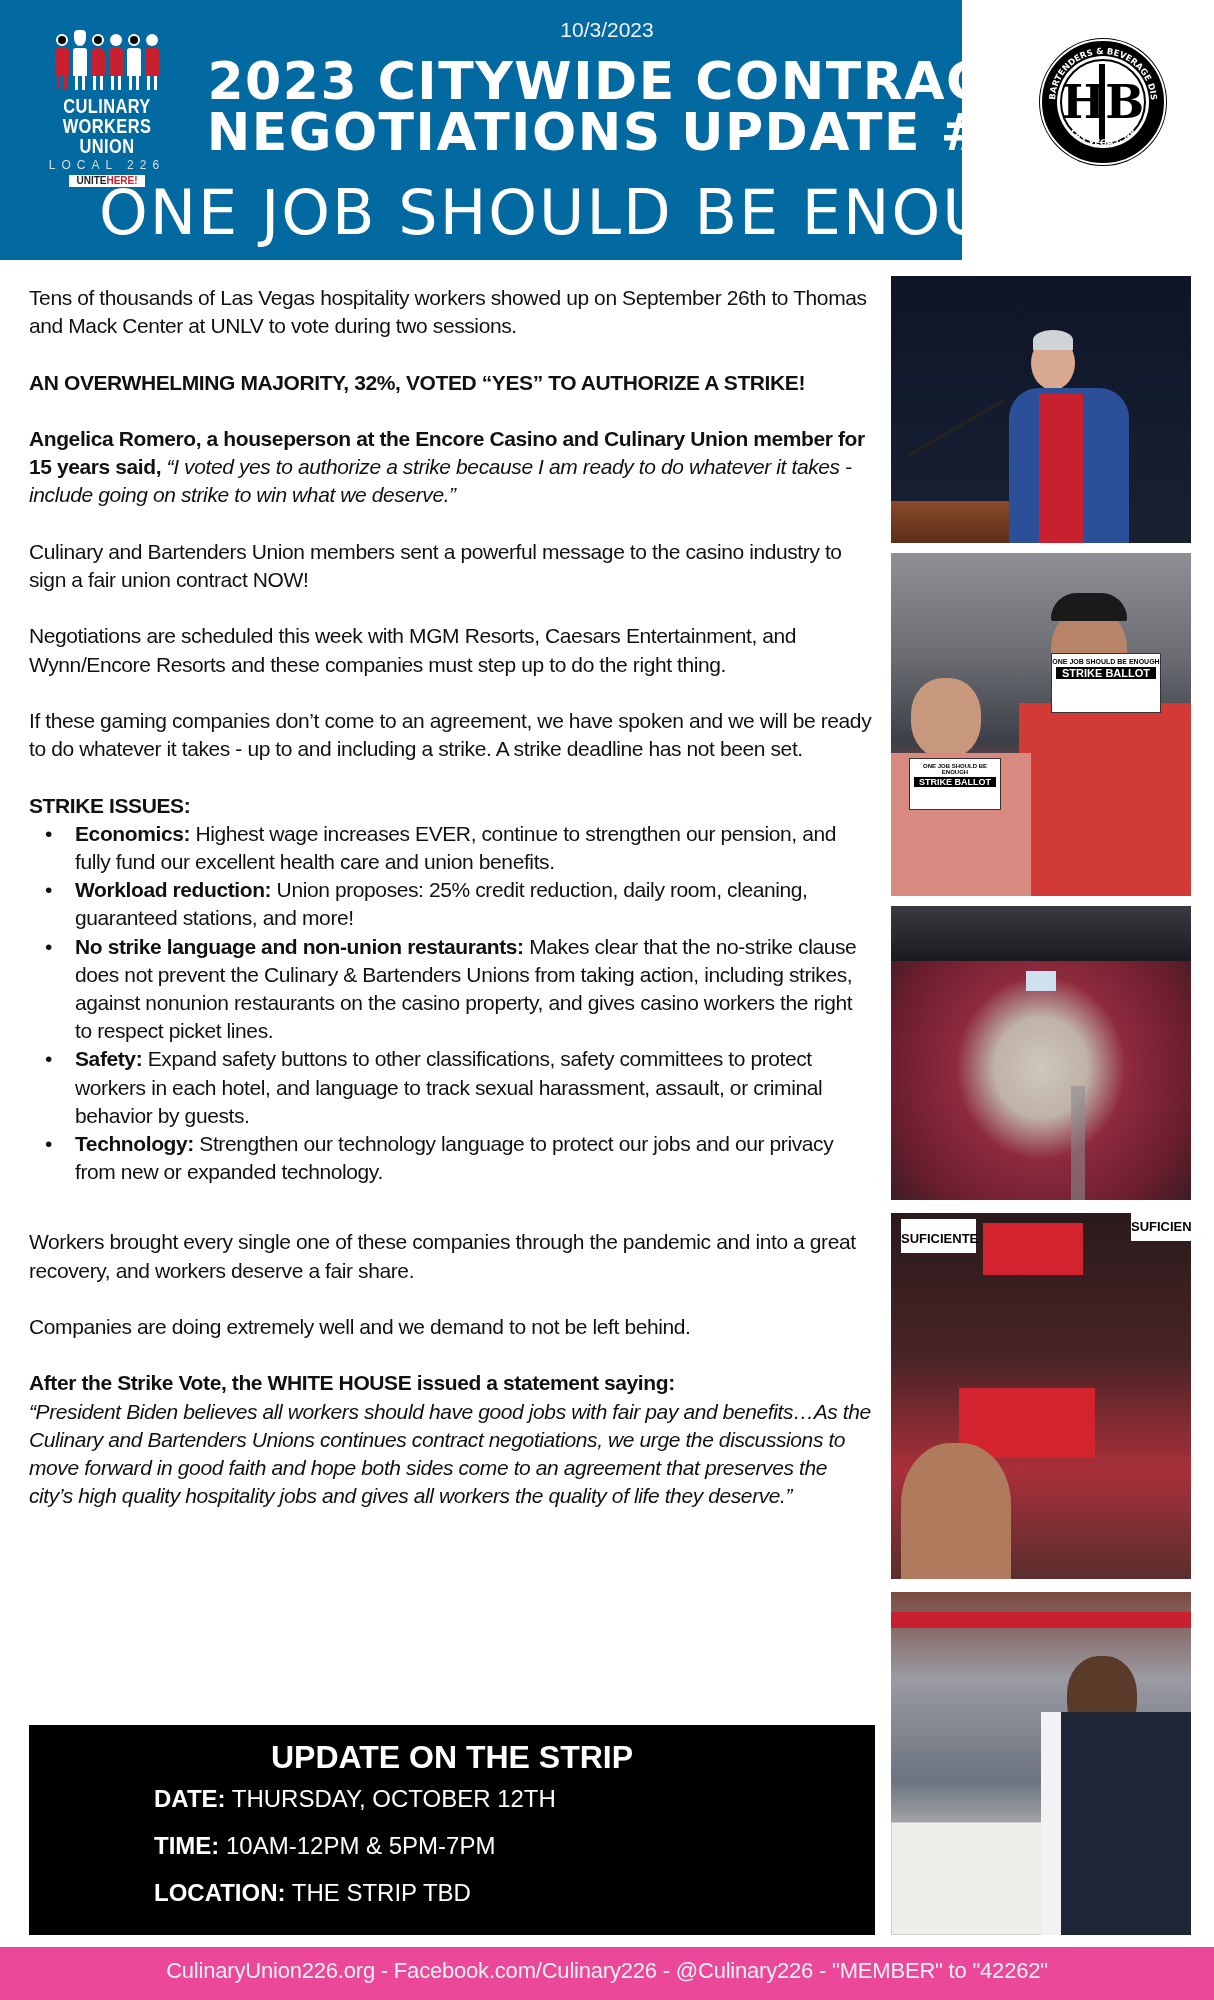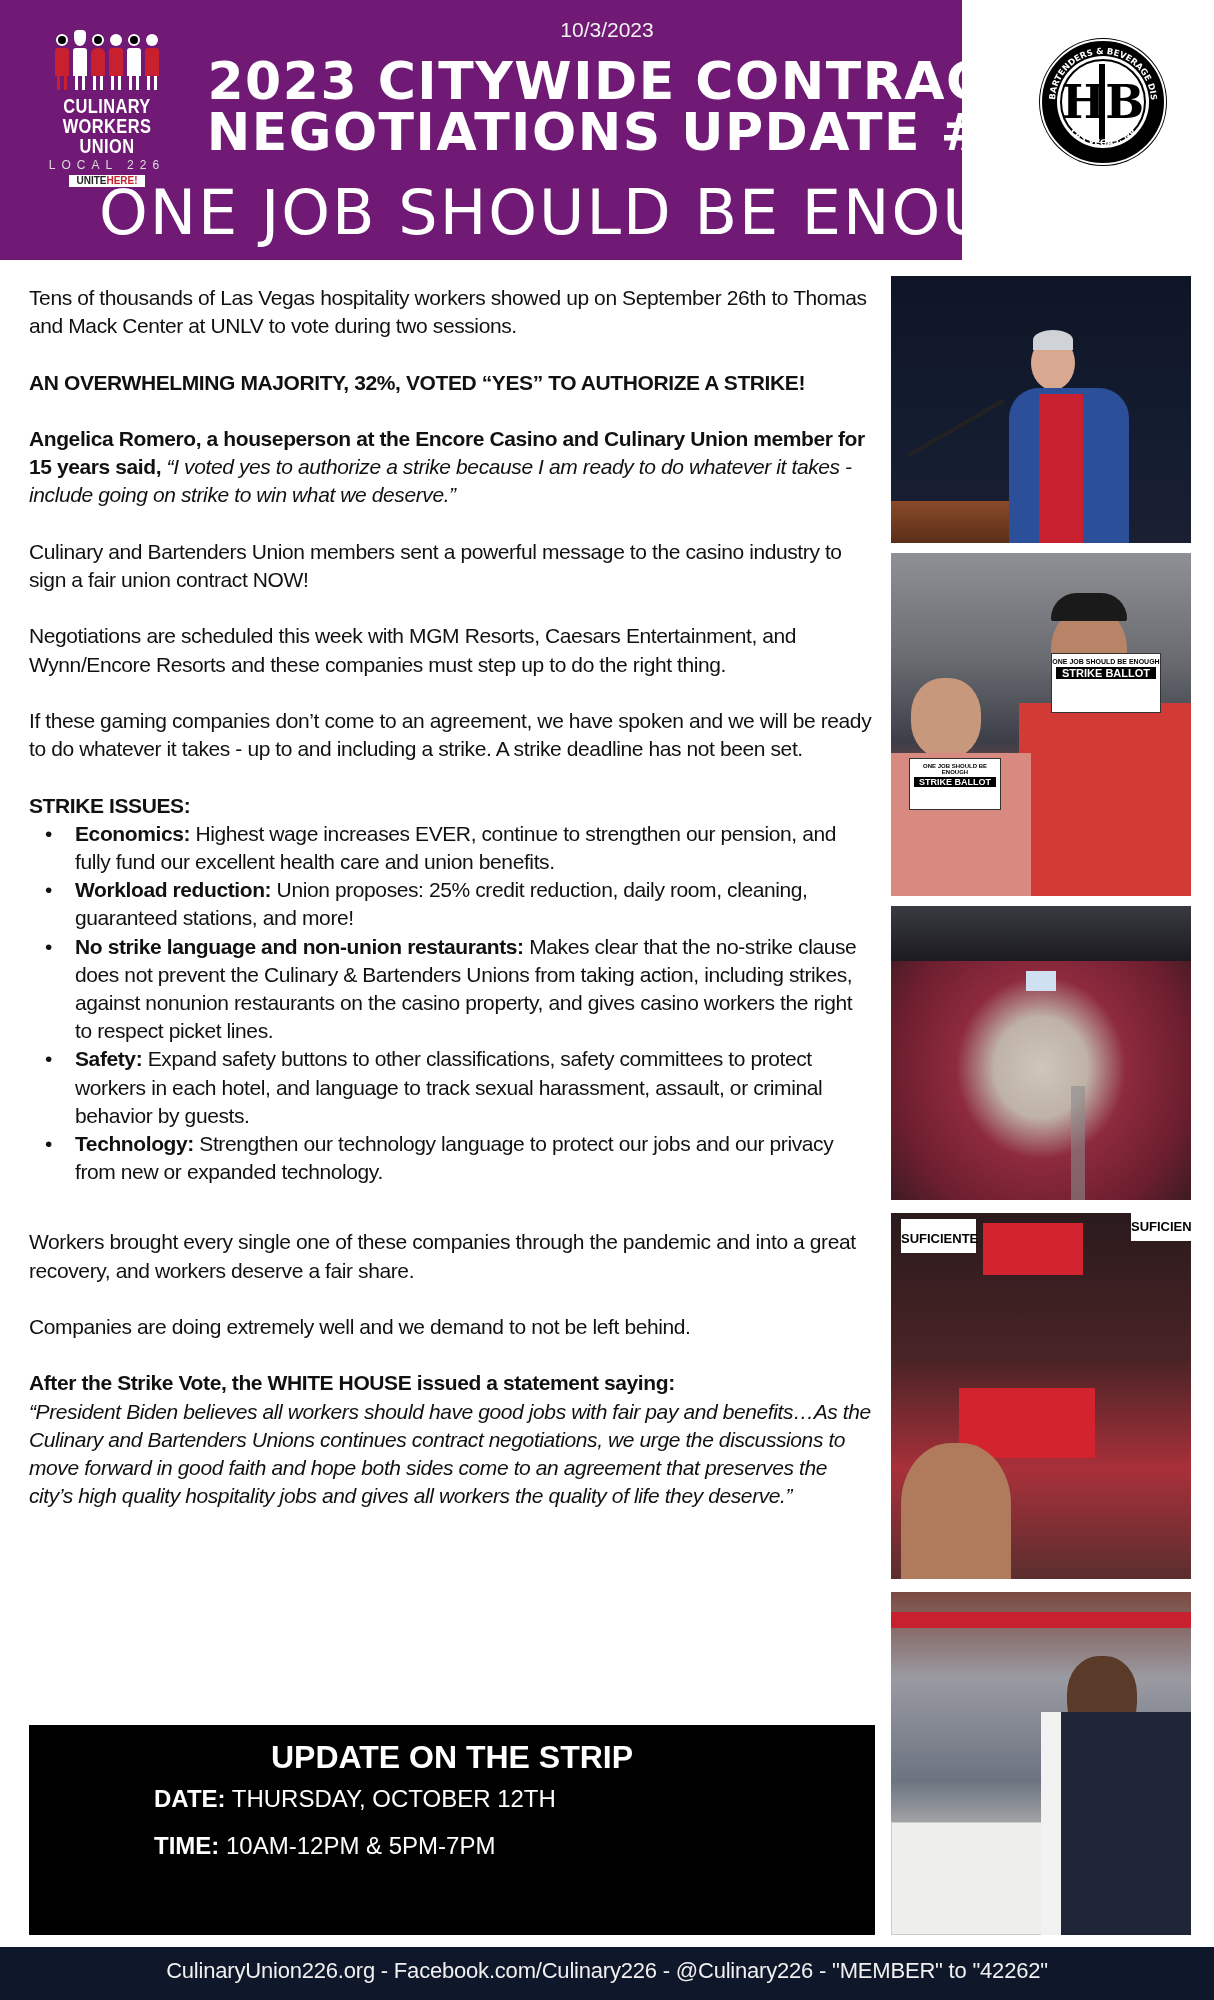--- a/index.html
+++ b/index.html
@@ -1,19 +1,19 @@
 <!DOCTYPE html>
 <html><head>
 <meta charset="utf-8">
 <style>
   * { box-sizing: border-box; margin: 0; padding: 0; }
   html, body { width: 1214px; height: 2000px; background: #ffffff; overflow: hidden; }
   body { font-family: "Liberation Sans", sans-serif; color: #111; position: relative; }
 
-  .header { position: absolute; left: 0; top: 0; width: 962px; height: 260px; background: #701a75; color: #fff; }
+  .header { position: absolute; left: 0; top: 0; width: 962px; height: 260px; background: #0369a1; color: #fff; }
   .date { position: absolute; top: 18px; left: 0; width: 1214px; text-align: center; font-size: 21px; color: #f2f2f2; }
   .title { position: absolute; top: 56px; left: 200px; width: 830px; text-align: center; font-weight: 700; font-size: 52px; line-height: 51px; letter-spacing: 1.5px; font-family: "DejaVu Sans", sans-serif; transform: scaleX(1.0); }
   .tagline { position: absolute; top: 178px; left: 0; width: 1214px; text-align: center; font-weight: 400; font-size: 62px; line-height: 70px; letter-spacing: 2px; font-family: "DejaVu Sans", sans-serif; }
 
   .logo-left { position: absolute; left: 32px; top: 30px; width: 150px; height: 140px; }
   .figs { display: flex; justify-content: center; gap: 4px; height: 60px; align-items: flex-end; }
   .fig { width: 14px; position: relative; }
   .fig .head { width: 12px; height: 12px; border-radius: 50%; margin: 0 auto 2px; }
   .fig .body { width: 14px; height: 28px; border-radius: 3px 3px 0 0; }
   .fig .legs { display: flex; justify-content: space-between; width: 10px; margin: 0 auto; }
@@ -40,21 +40,21 @@
   .action .row { position: absolute; left: 125px; font-size: 24px; }
   .action .row b { font-weight: 700; }
 
   .photo { position: absolute; left: 891px; width: 300px; overflow: hidden; }
   .ph1 { top: 276px; height: 267px; background: linear-gradient(180deg, #0e1526 0%, #141c30 60%, #1a2032 100%); }
   .ph2 { top: 553px; height: 343px; background: linear-gradient(180deg, #8e9096 0%, #6b6d72 30%, #3c3f48 55%, #b84240 75%, #8a3030 100%); }
   .ph3 { top: 906px; height: 294px; background: radial-gradient(ellipse at 50% 55%, #cfc6bc 0%, #bfb2a6 22%, #8e2a3e 40%, #6b1e2e 70%, #2a1a20 100%); }
   .ph4 { top: 1213px; height: 366px; background: linear-gradient(180deg, #2a1a1c 0%, #4a2426 40%, #a8303a 70%, #5a2e2e 100%); }
   .ph5 { top: 1592px; height: 343px; background: linear-gradient(180deg, #7a4a40 0%, #9a9aa2 25%, #6c7480 55%, #d8d4cc 80%, #e8e6e0 100%); }
 
-  .footer { position: absolute; left: 0; top: 1947px; width: 1214px; height: 53px; background: #0f172a; color: #f0f0f0; text-align: center; font-size: 22px; line-height: 48px; letter-spacing: -0.2px; }
+  .footer { position: absolute; left: 0; top: 1947px; width: 1214px; height: 53px; background: #ec4899; color: #f0f0f0; text-align: center; font-size: 22px; line-height: 48px; letter-spacing: -0.2px; }
 </style>
 </head>
 <body>
 
 <div class="header">
   <div class="date">10/3/2023</div>
 
   <div class="logo-left">
     <div class="figs">
       <div class="fig">
@@ -154,20 +154,21 @@
 
   <p>Workers brought every single one of these companies through the pandemic and into a great recovery, and workers deserve a fair share.</p>
   <p>Companies are doing extremely well and we demand to not be left behind.</p>
   <p><b>After the Strike Vote, the WHITE HOUSE issued a statement saying:</b><br><i>“President Biden believes all workers should have good jobs with fair pay and benefits…As the Culinary and Bartenders Unions continues contract negotiations, we urge the discussions to move forward in good faith and hope both sides come to an agreement that preserves the city’s high quality hospitality jobs and gives all workers the quality of life they deserve.”</i></p>
 </div>
 
 <div class="action">
   <div class="a-title">UPDATE ON THE STRIP</div>
   <div class="row" style="top:60px"><b>DATE:</b><span> THURSDAY, OCTOBER 12TH</span></div>
   <div class="row" style="top:107px"><b>TIME:</b><span> 10AM-12PM &amp; 5PM-7PM</span></div>
+  <div class="row" style="top:154px"><b>LOCATION:</b><span> THE STRIP TBD</span></div>
 </div>
 
 <div class="photo ph1" title="Speaker at podium with microphone">
   <div style="position:absolute;left:0;bottom:0;width:190px;height:42px;background:linear-gradient(180deg,#8a4a2a,#5a2e18);"></div>
   <div style="position:absolute;left:10px;top:150px;width:110px;height:4px;background:#222;transform:rotate(-30deg);"></div>
   <div style="position:absolute;left:140px;top:60px;width:44px;height:54px;border-radius:50%;background:#d9a890;"></div>
   <div style="position:absolute;left:142px;top:54px;width:40px;height:20px;border-radius:50% 50% 0 0;background:#cfd2d6;"></div>
   <div style="position:absolute;left:118px;top:112px;width:120px;height:160px;border-radius:30px 30px 0 0;background:#2c4f9a;"></div>
   <div style="position:absolute;left:148px;top:118px;width:44px;height:150px;background:#c8202f;"></div>
 </div>

